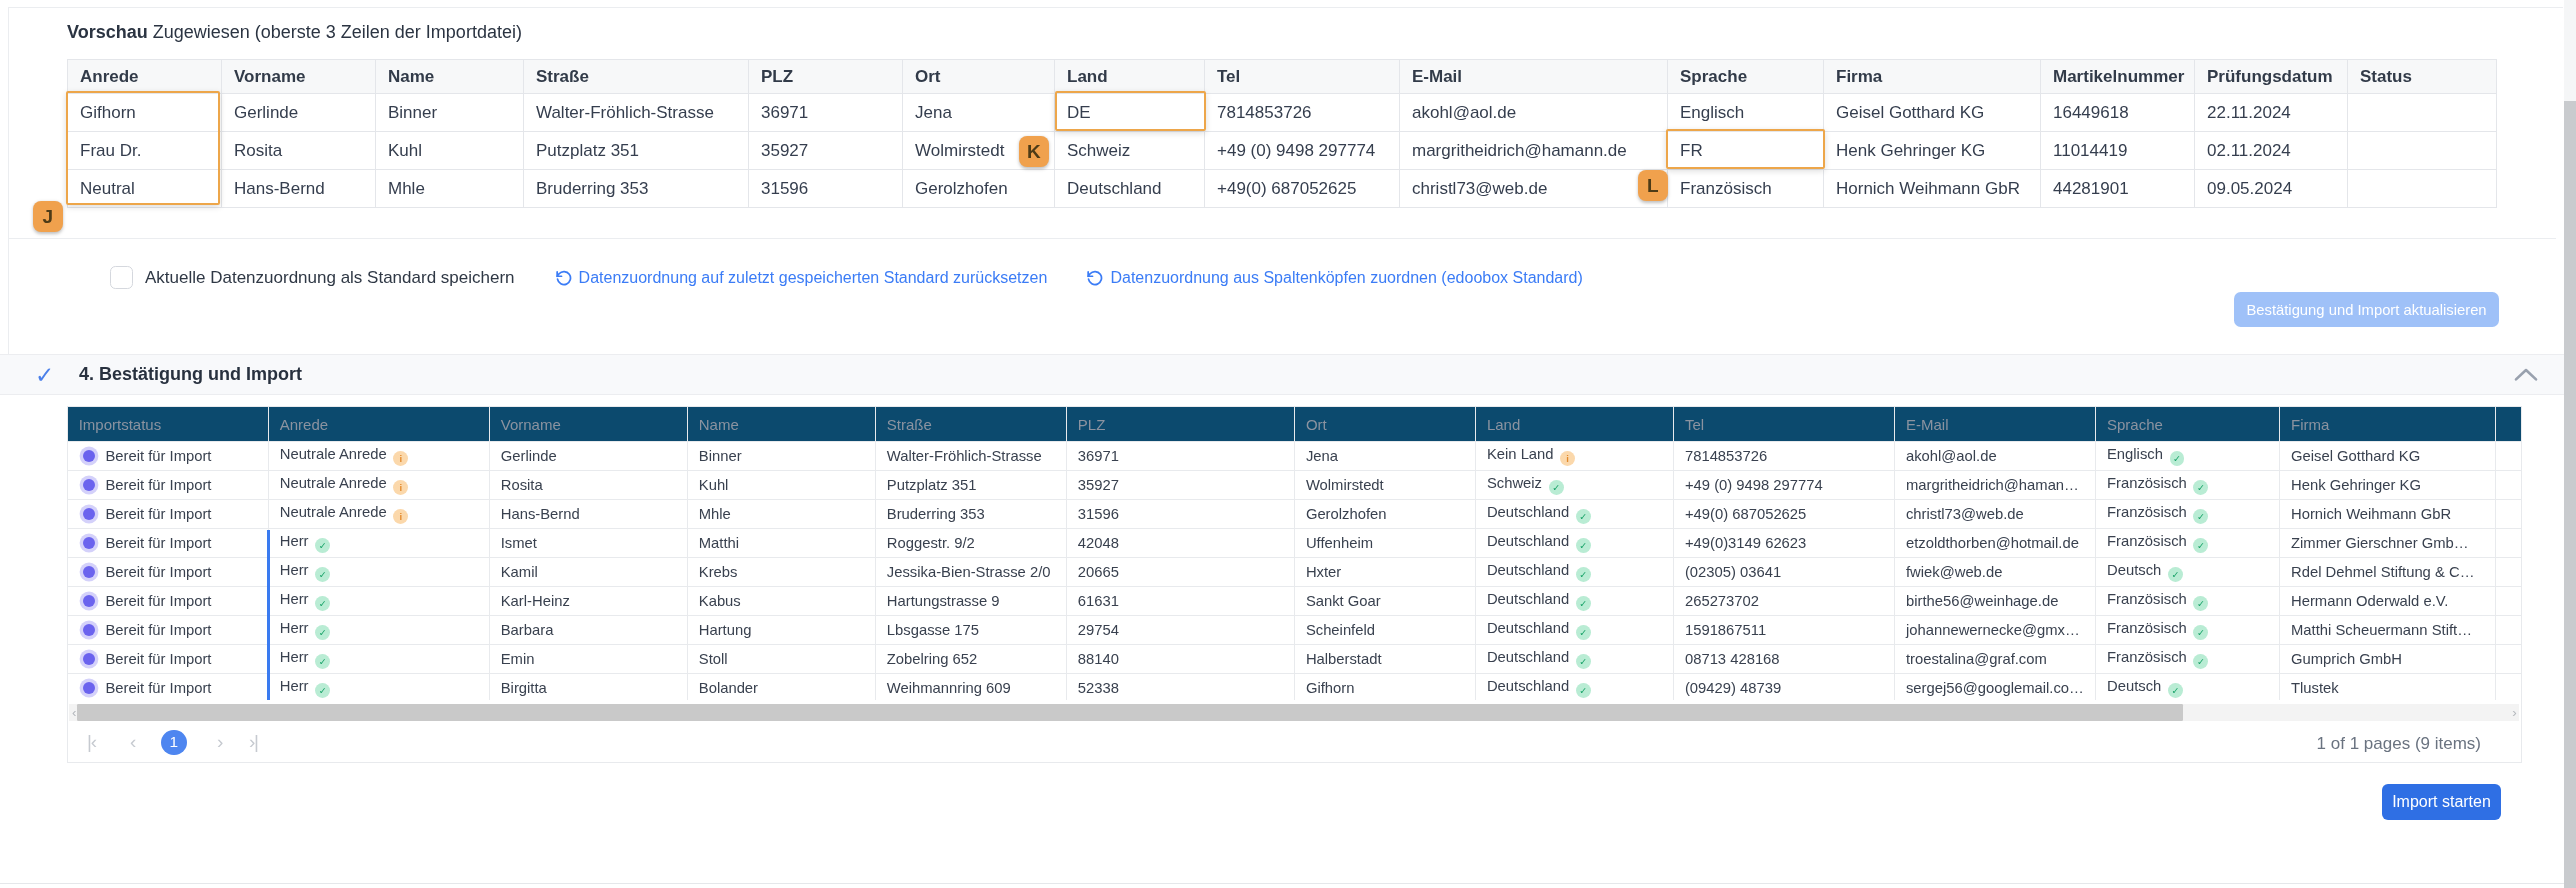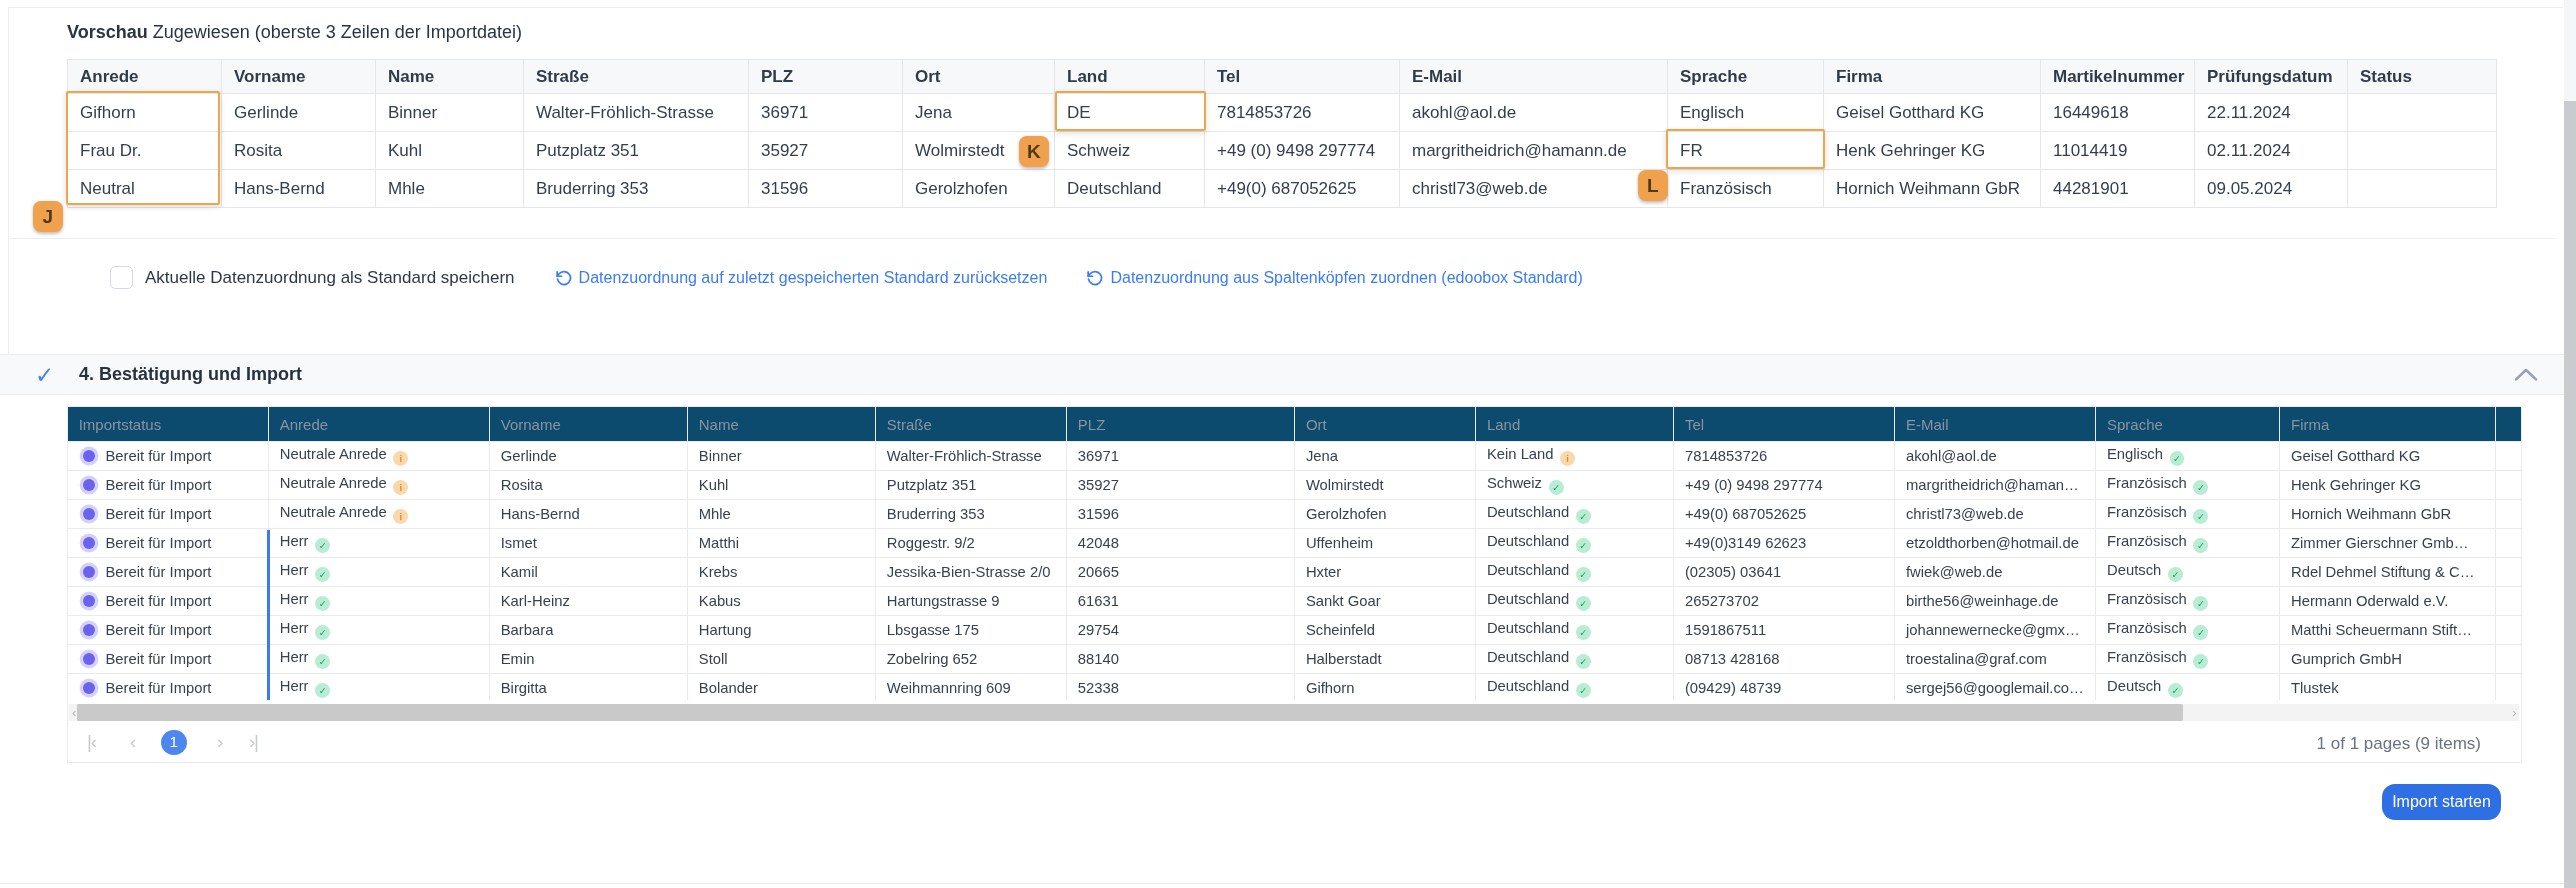--- a/index.html
+++ b/index.html
@@ -90,21 +90,21 @@
   .hsb-arrow.left { left:2.7px; } .hsb-arrow.right { right:2.7px; }
 
   .pg { position:absolute; top:31px; font-size:19px; color:#c6cad0; letter-spacing:-1.3px; cursor:pointer; }
   .pg-first { left:19px; } .pg-prev { left:62px; } .pg-next { left:149px; } .pg-last { left:181px; }
   .pg-page { position:absolute; left:93px; top:29.5px; width:25.5px; height:25.5px; border-radius:50%;
     background:#4e86f0; color:#fff; font-size:15.4px; display:flex; align-items:center;
     justify-content:center; cursor:pointer; letter-spacing:0; }
   .pg-summary { position:absolute; right:40px; top:34px; font-size:17px; color:#6a7380; }
 
   .btn-import { position:absolute; left:2382px; top:784px; width:119px; height:36px;
-    background:#2f6fe4; border-radius:13px; color:#fff; font-size:16px;
+    background:#2f6fe4; border-radius:6px; color:#fff; font-size:16px;
     display:flex; align-items:center; justify-content:center; cursor:pointer; }
 
   .bottom-line { position:absolute; left:0; top:883px; width:2576px; border-top:1.3px solid #e5e7ea; }
 
   
   .vsb-track { position:absolute; left:2564px; top:0; width:12px; height:889px; background:#f5f6f7; }
   .vsb-thumb { position:absolute; left:2564px; top:101px; width:12px; height:788px; background:#c9cbce; }
 </style>
 </head>
 <body>
@@ -230,20 +230,21 @@
     </span>
     <span class="map-link">
       <svg width="17.4" height="17.4" viewBox="0 0 24 24" fill="none" stroke="#3b7cf6" stroke-width="2.4" stroke-linecap="round" stroke-linejoin="round">
         <polyline points="3 4 3 10 9 10"></polyline>
         <path d="M3.5 14a9 9 0 1 0 2.1-7.4L3 10"></path>
       </svg>
       <span>Datenzuordnung aus Spaltenköpfen zuordnen (edoobox Standard)</span>
     </span>
   </div>
 
+  <div class="btn-update">Bestätigung und Import aktualisieren</div>
 
   <div class="band"></div>
   <div class="band-check">✓</div>
   <div class="band-title">4. Bestätigung und Import</div>
   <div class="band-chevron">
     <svg width="28" height="17.4" viewBox="0 0 42 26" fill="none" stroke="#99a1ae" stroke-width="4" stroke-linecap="round" stroke-linejoin="round">
       <polyline points="6 20 21 6 36 20"></polyline>
     </svg>
   </div>
 

